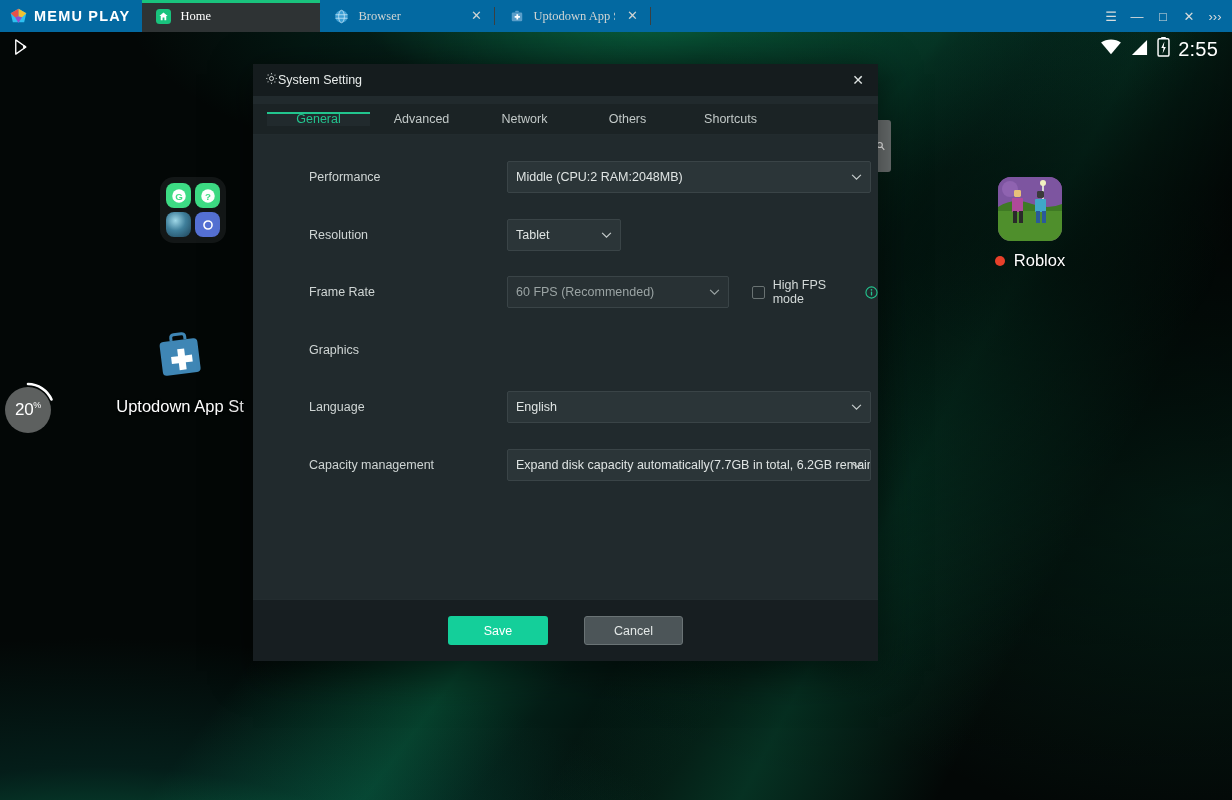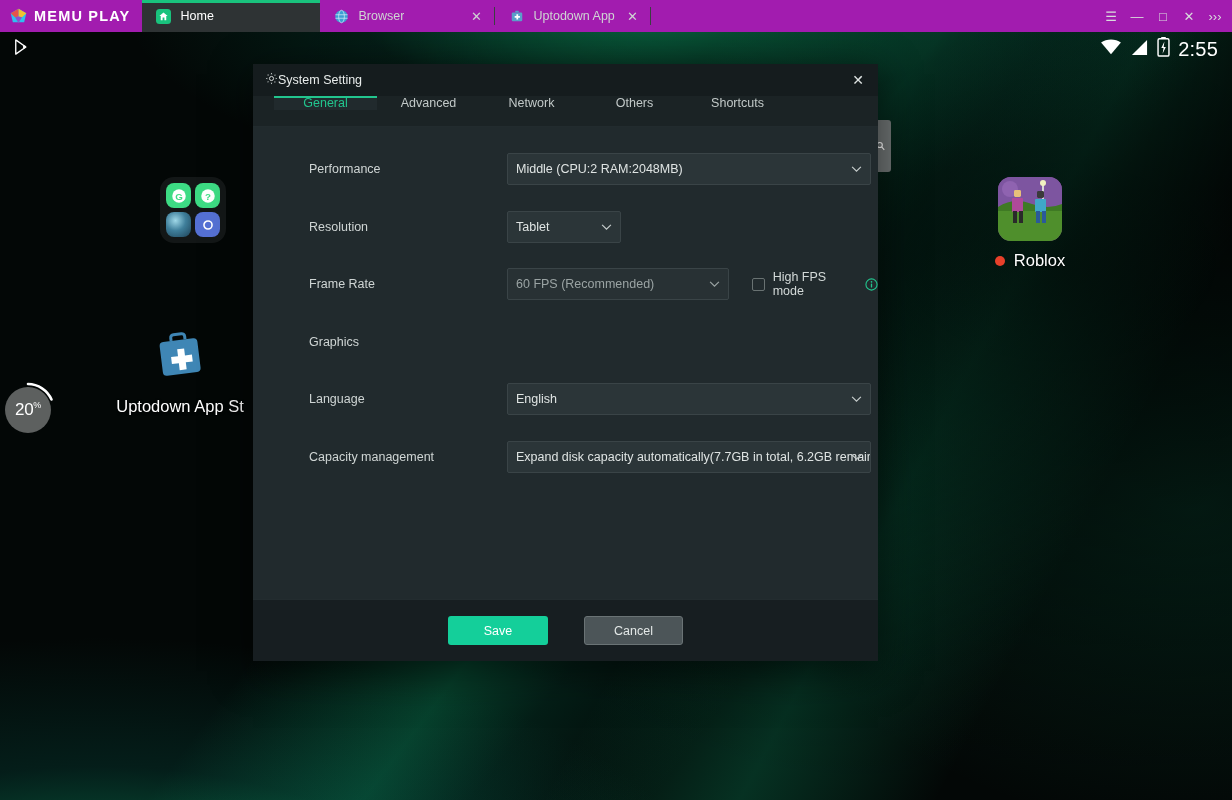--- a/index.html
+++ b/index.html
@@ -10,36 +10,36 @@
     font-family: "Liberation Sans", sans-serif;
     -webkit-font-smoothing: antialiased;
   }
 
   #app { position: relative; width: 1232px; height: 800px; overflow: hidden; }
 
   
   .titlebar {
     position: absolute; top: 0; left: 0;
     width: 1232px; height: 32px;
-    background: #a21caf;
+    background: #0369a1;
     display: flex; align-items: stretch;
     z-index: 40;
   }
   .brand {
     display: flex; align-items: center; gap: 7px;
     padding: 0 12px 0 10px; height: 32px;
     flex: 0 0 auto;
   }
   .brand-logo { width: 17px; height: 17px; position: relative; }
   .brand-text {
     font-size: 14.5px; font-weight: bold; letter-spacing: 1.2px;
     color: #ffffff; display: flex; align-items: center; gap: 1px;
   }
 
-  .tabs { display: flex; align-items: stretch; height: 32px; flex: 1 1 auto; min-width: 0; }
+  .tabs { display: flex; align-items: stretch; height: 32px; flex: 1 1 auto; min-width: 0; font-family: Liberation Serif, serif; }
   .tab {
     position: relative;
     display: flex; align-items: center; gap: 9px;
     padding: 0 10px 0 14px;
     height: 32px;
     font-size: 12.5px;
     color: #cfd4d3;
     cursor: default;
     min-width: 0;
   }
@@ -176,22 +176,23 @@
     height: 32px; background: #151c1e;
     display: flex; align-items: center;
     padding: 0 10px 0 12px; flex: 0 0 auto;
   }
   .dlg-title-text { color: #e8eceb; font-size: 12.5px; }
   .dlg-close { margin-left: auto; color: #dfe4e3; font-size: 14px; width: 20px; height: 20px;
                display:flex; align-items:center; justify-content:center; }
 
   .dlg-tabs {
     height: 31px; background: #1b2325; flex: 0 0 auto;
-    display: flex; align-items: flex-start; padding-left: 21px;
+    display: flex; align-items: center; padding-left: 14px;
     border-bottom: 1px solid #222b2e;
+    margin-top: 8px;
   }
   .dlg-tab {
     position: relative; width: 103px;
     display: flex; align-items: center; justify-content: center;
     color: #c2c9c8; font-size: 12.5px;
   }
   .dlg-tab.active { color: #22c58e; background: #212a2d; }
   .dlg-tab.active::before {
     content: ""; position: absolute; left: 0; right: 0; top: 0; height: 2px; background: #22c58e;
   }

